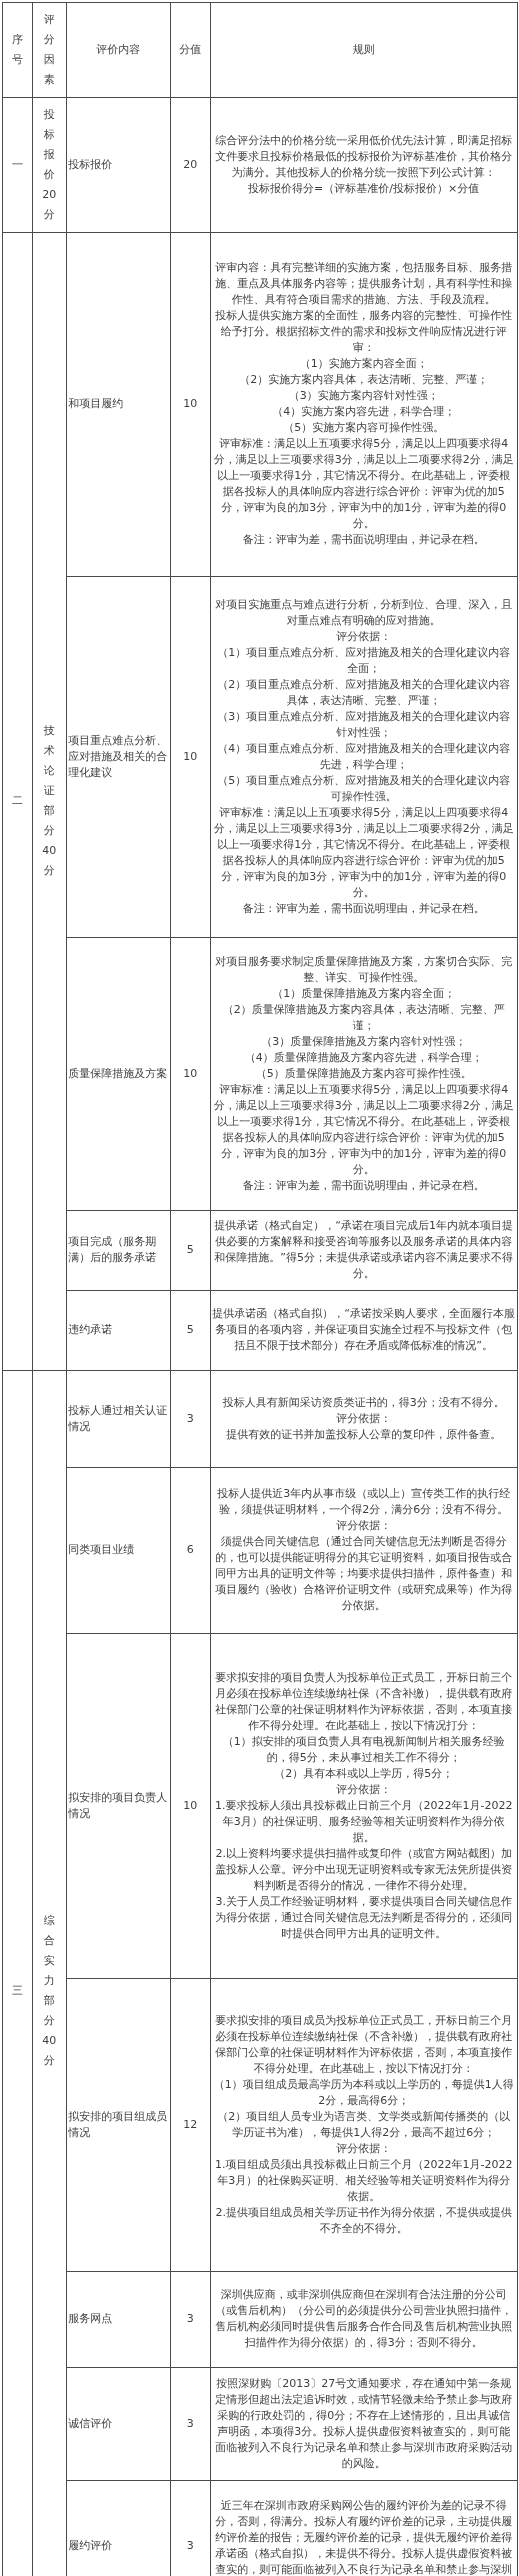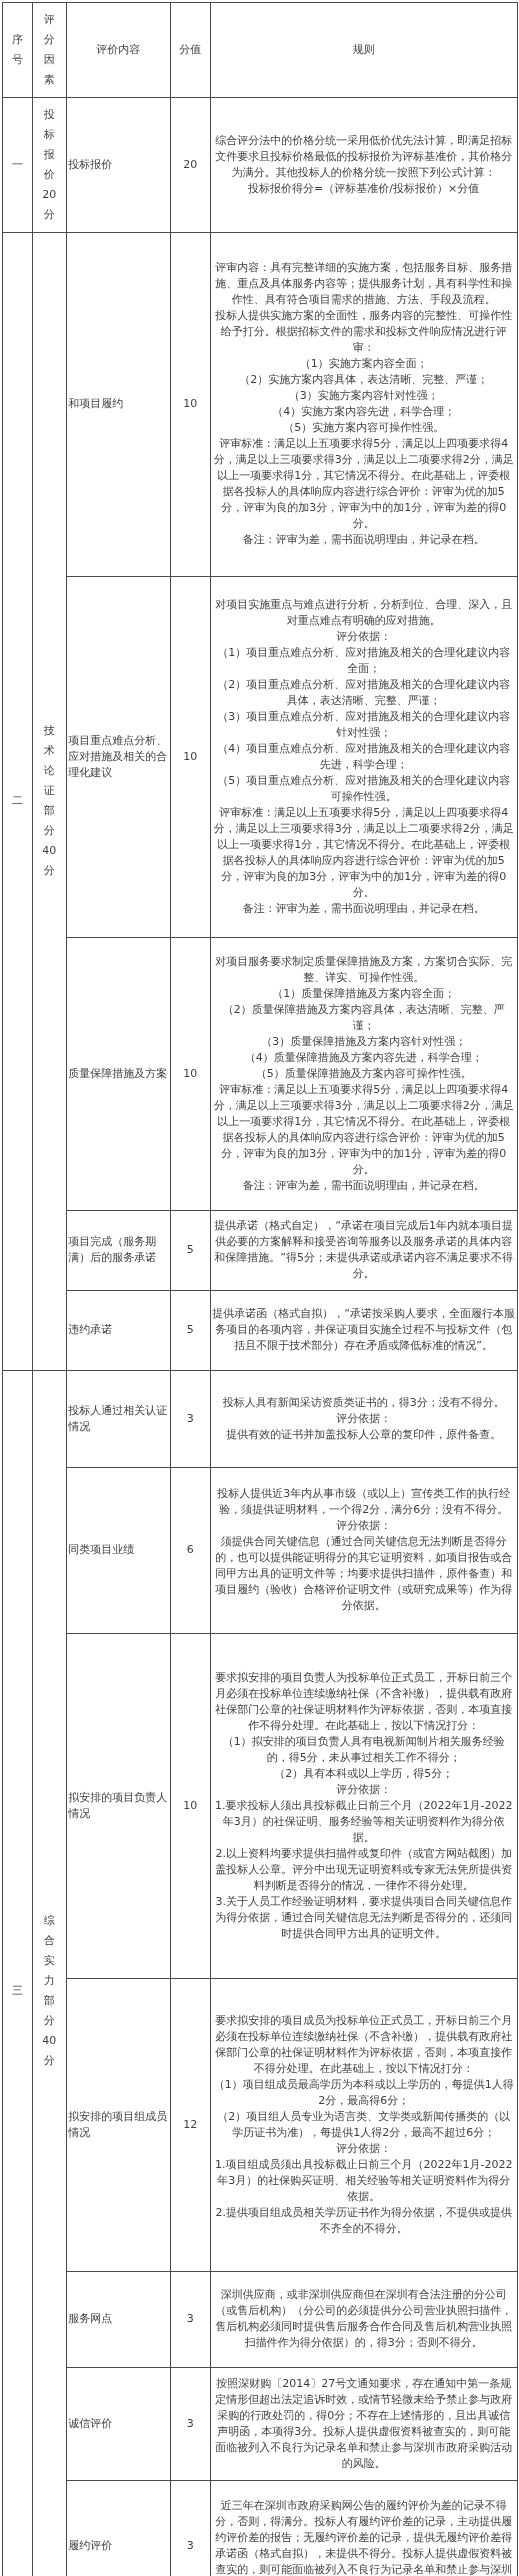--- a/index.html
+++ b/index.html
@@ -201,21 +201,21 @@
 2.提供项目组成员相关学历证书作为得分依据，不提供或提供不齐全的不得分。</td>
       </tr>
       <tr class="r11">
         <td class="cell-criteria">服务网点</td>
         <td class="cell-score">3</td>
         <td class="cell-rules">深圳供应商，或非深圳供应商但在深圳有合法注册的分公司（或售后机构）（分公司的必须提供分公司营业执照扫描件，售后机构必须同时提供售后服务合作合同及售后机构营业执照扫描件作为得分依据）的，得3分；否则不得分。</td>
       </tr>
       <tr class="r12">
         <td class="cell-criteria">诚信评价</td>
         <td class="cell-score">3</td>
-        <td class="cell-rules">按照深财购〔2014〕27号文通知要求，存在通知中第一条规定情形但超出法定追诉时效，或情节轻微未给予禁止参与政府采购的行政处罚的，得0分；不存在上述情形的，且出具诚信声明函，本项得3分。投标人提供虚假资料被查实的，则可能面临被列入不良行为记录名单和禁止参与深圳市政府采购活动的风险。</td>
+        <td class="cell-rules">按照深财购〔2013〕27号文通知要求，存在通知中第一条规定情形但超出法定追诉时效，或情节轻微未给予禁止参与政府采购的行政处罚的，得0分；不存在上述情形的，且出具诚信声明函，本项得3分。投标人提供虚假资料被查实的，则可能面临被列入不良行为记录名单和禁止参与深圳市政府采购活动的风险。</td>
       </tr>
       <tr class="r13">
         <td class="cell-criteria">履约评价</td>
         <td class="cell-score">3</td>
         <td class="cell-rules">近三年在深圳市政府采购网公告的履约评价为差的记录不得分，否则，得满分。投标人有履约评价差的记录，主动提供履约评价差的报告；无履约评价差的记录，提供无履约评价差得承诺函（格式自拟），未提供不得分。投标人提供虚假资料被查实的，则可能面临被列入不良行为记录名单和禁止参与深圳市政府采购活动的风险。</td>
       </tr>
     </tbody>
   </table>
 </div>
 

